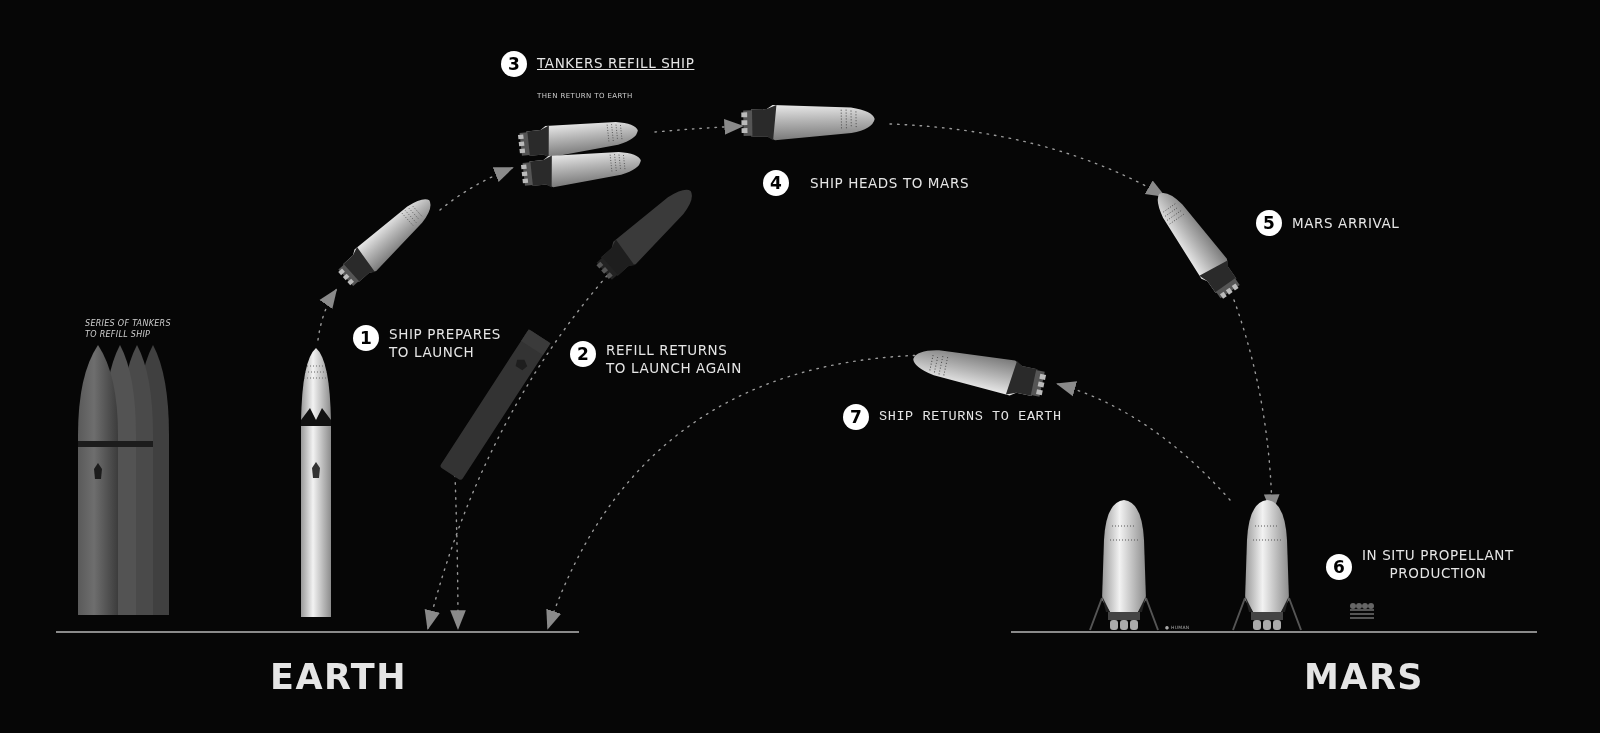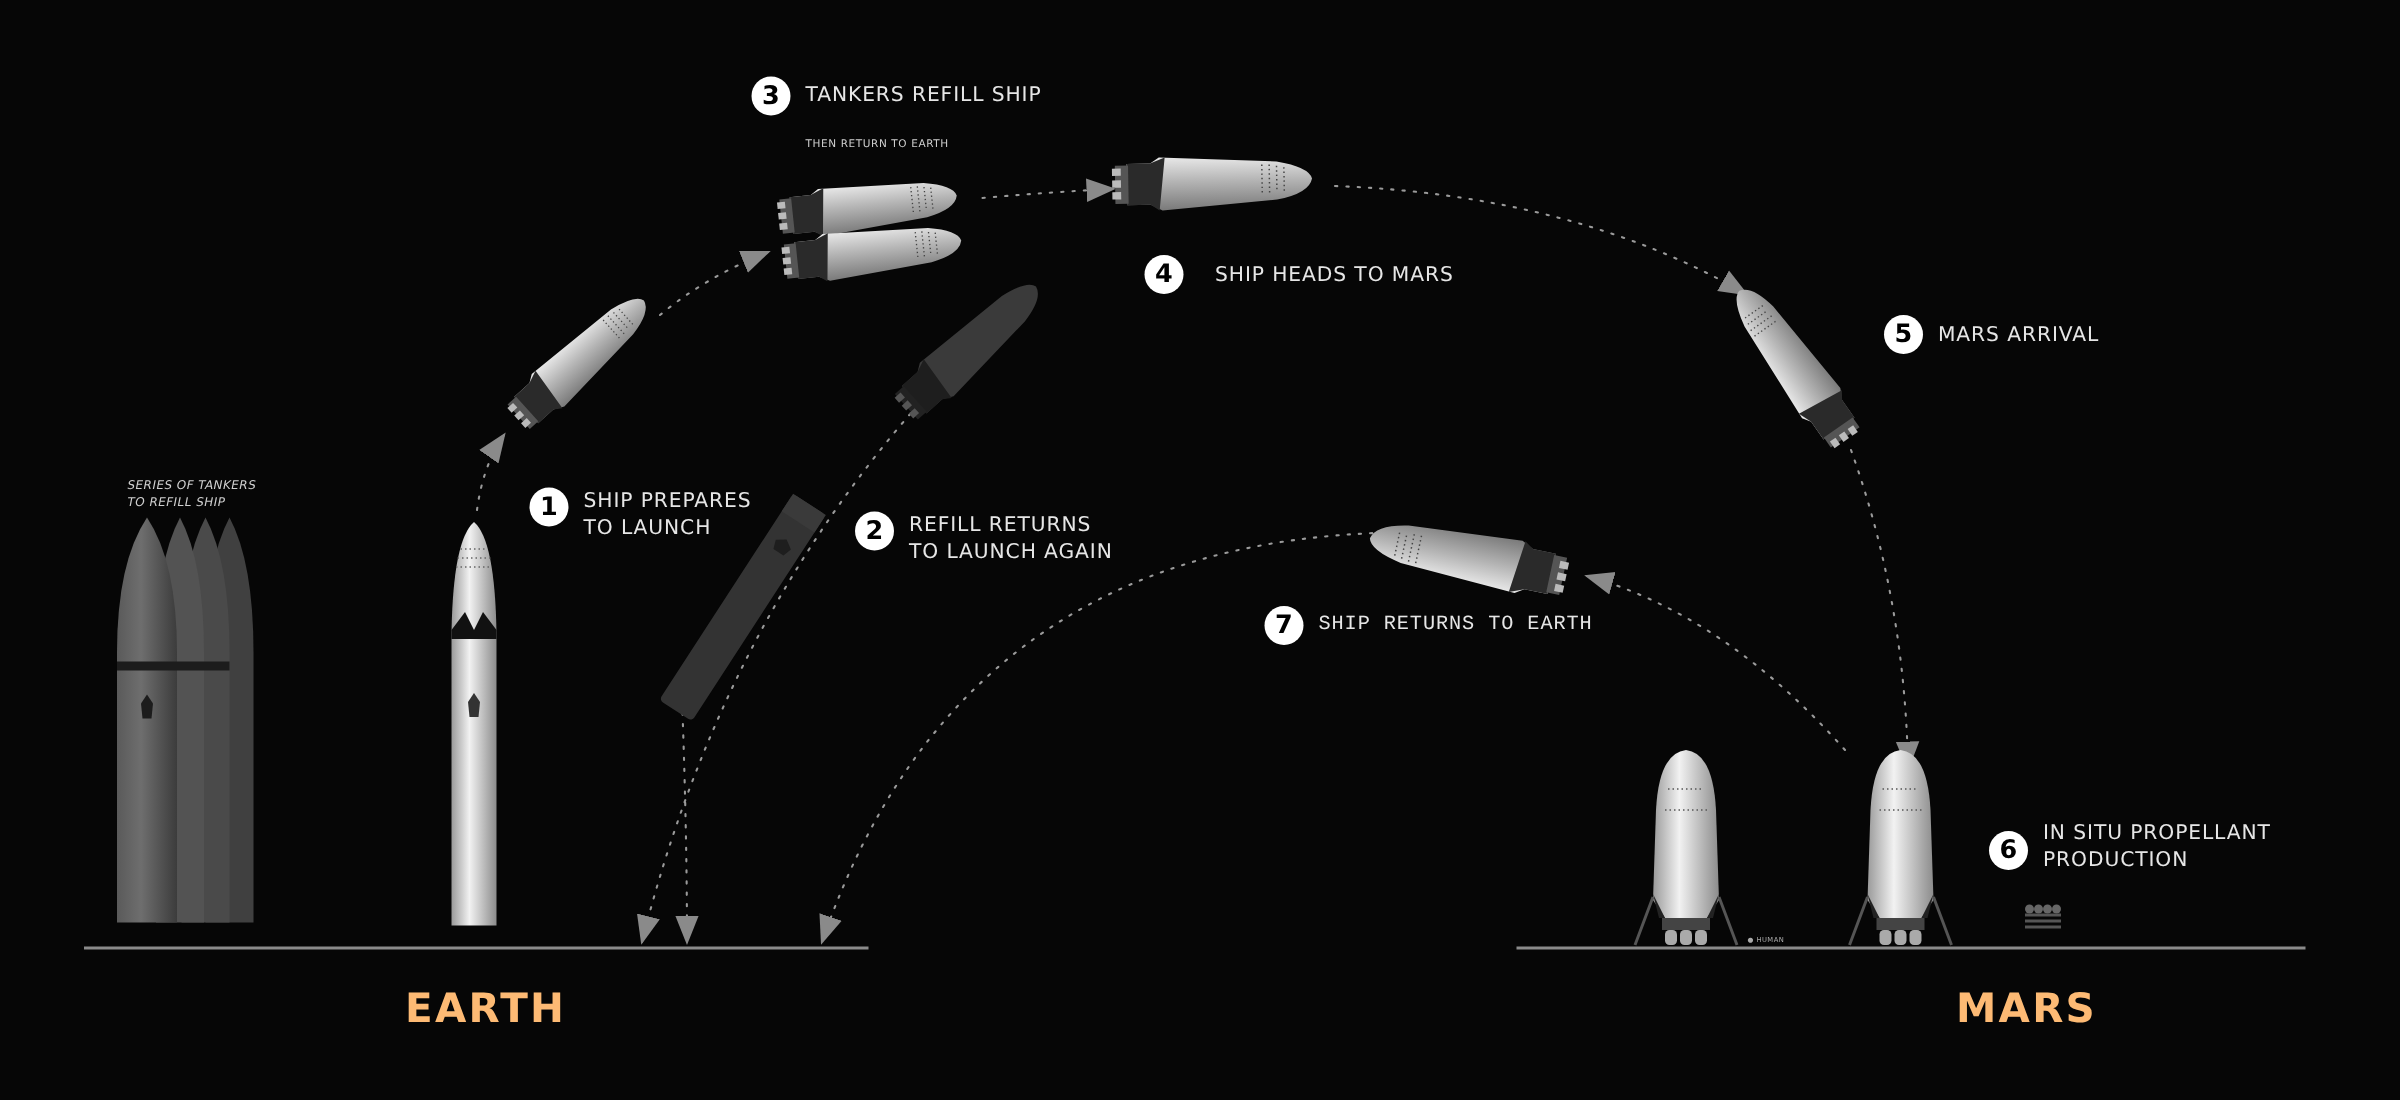--- a/index.html
+++ b/index.html
@@ -6,21 +6,21 @@
   body { width: 1600px; height: 733px; position: relative; overflow: hidden;
          font-family: "DejaVu Sans", sans-serif; color: #e8e8e8; }
   #canvas { position: absolute; left: 0; top: 0; width: 1600px; height: 733px; }
   .step { position: absolute; display: flex; align-items: flex-start; }
   .badge { width: 26px; height: 26px; border-radius: 50%; background: #fff; color: #000;
            font-weight: bold; font-size: 17px; line-height: 26px; text-align: center;
            flex: 0 0 26px; margin-right: 10px; }
   .label { font-size: 13.5px; letter-spacing: 0.6px; color: #e6e6e6; line-height: 18px; white-space: pre; }
   .sub { font-size: 7px; letter-spacing: 0.4px; color: #cfcfcf; margin-top: 20px; }
   .small-note { position: absolute; font-size: 8px; letter-spacing: 0.3px; color: #cfcfcf; line-height: 11px; white-space: pre; font-style: italic; }
-  .planet { position: absolute; font-weight: bold; font-size: 27px; letter-spacing: 1.5px; color: #fdba74; }
+  .planet { position: absolute; font-weight: bold; font-size: 35px; letter-spacing: 1.5px; color: #e5e5e5; }
   .ground { position: absolute; height: 2px; background: #8a8a8a; }
   .human { position: absolute; font-size: 4.5px; color: #aaa; letter-spacing: 0.3px; }
 </style>
 </head>
 <body>
 
 <svg id="canvas" viewBox="0 0 1600 733" xmlns="http://www.w3.org/2000/svg">
   <defs>
     <linearGradient id="shipGrad" x1="0" y1="0" x2="0" y2="1">
       <stop offset="0" stop-color="#e8e8e8"></stop>
@@ -190,37 +190,37 @@
 
 <div class="step" style="left:570px; top:341px;">
   <div class="badge">2</div>
   <div class="label">REFILL RETURNS
 TO LAUNCH AGAIN</div>
 </div>
 
 <div class="step" style="left:501px; top:51px;">
   <div class="badge">3</div>
   <div>
-    <div class="label" style="padding-top:3px;">TANKERS REFILL SHIP</div>
+    <div class="label" style="padding-top:3px;text-decoration:underline;">TANKERS REFILL SHIP</div>
     <div class="sub">THEN RETURN TO EARTH</div>
   </div>
 </div>
 
 <div class="step" style="left:763px; top:170px;">
   <div class="badge">4</div>
   <div class="label" style="padding-top:4px;margin-left:11px;">SHIP HEADS TO MARS</div>
 </div>
 
 <div class="step" style="left:1256px; top:210px;">
   <div class="badge">5</div>
   <div class="label" style="padding-top:4px;">MARS ARRIVAL</div>
 </div>
 
 <div class="step" style="left:1326px; top:554px;">
   <div class="badge">6</div>
-  <div class="label" style="margin-top:-8px;">IN SITU PROPELLANT
+  <div class="label" style="margin-top:-8px;text-align:center;">IN SITU PROPELLANT
 PRODUCTION</div>
 </div>
 
 <div class="step" style="left:843px; top:404px;">
   <div class="badge">7</div>
   <div class="label" style="padding-top:4px;font-family:Liberation Mono, monospace;">SHIP RETURNS TO EARTH</div>
 </div>
 
 </body></html>

